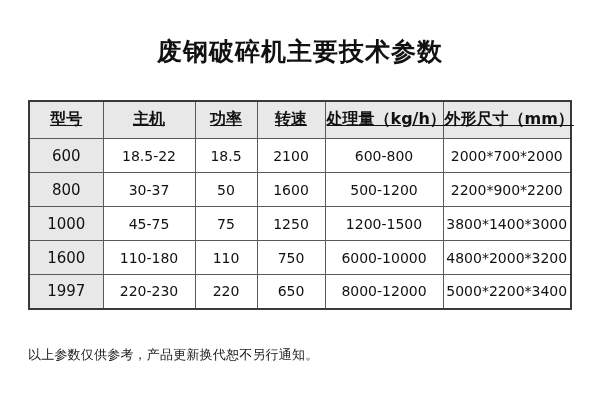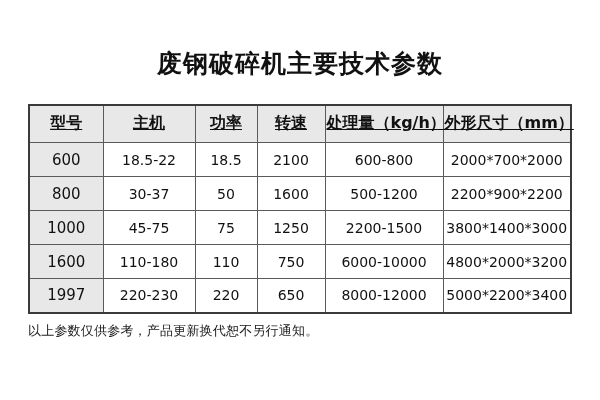--- a/index.html
+++ b/index.html
@@ -21,24 +21,23 @@
     position: relative;
     padding: 0 28px;
   }
   .title {
     text-align: center;
     font-size: 25px;
     font-weight: bold;
     letter-spacing: 1px;
     color: #111111;
     padding-top: 38px;
-    padding-bottom: 26px;
+    padding-bottom: 34px;
     line-height: 1.1;
     white-space: nowrap;
-    margin-top: 12px;
   }
   table.spec {
     width: 544px;
     border-collapse: collapse;
     table-layout: fixed;
     border: 2px solid #3a3a3a;
   }
   table.spec th, table.spec td {
     border: 1px solid #5a5a5a;
     text-align: center;
@@ -66,21 +65,21 @@
     background: #e8e8e8;
     font-size: 15px;
   }
   .col-model { width: 74px; }
   .col-host { width: 92px; }
   .col-power { width: 62px; }
   .col-speed { width: 68px; }
   .col-cap { width: 118px; }
   .col-dim { width: 128px; }
   .footnote {
-    margin-top: 8px;
+    margin-top: 36px;
     font-size: 13px;
     color: #1a1a1a;
     letter-spacing: 0.2px;
     white-space: nowrap;
   }
 </style>
 </head>
 <body>
 
 <div class="page">
@@ -121,21 +120,21 @@
         <td>50</td>
         <td>1600</td>
         <td>500-1200</td>
         <td>2200*900*2200</td>
       </tr>
       <tr>
         <td class="model">1000</td>
         <td>45-75</td>
         <td>75</td>
         <td>1250</td>
-        <td>2200-1500</td>
+        <td>1200-1500</td>
         <td>3800*1400*3000</td>
       </tr>
       <tr>
         <td class="model">1600</td>
         <td>110-180</td>
         <td>110</td>
         <td>750</td>
         <td>6000-10000</td>
         <td>4800*2000*3200</td>
       </tr>

